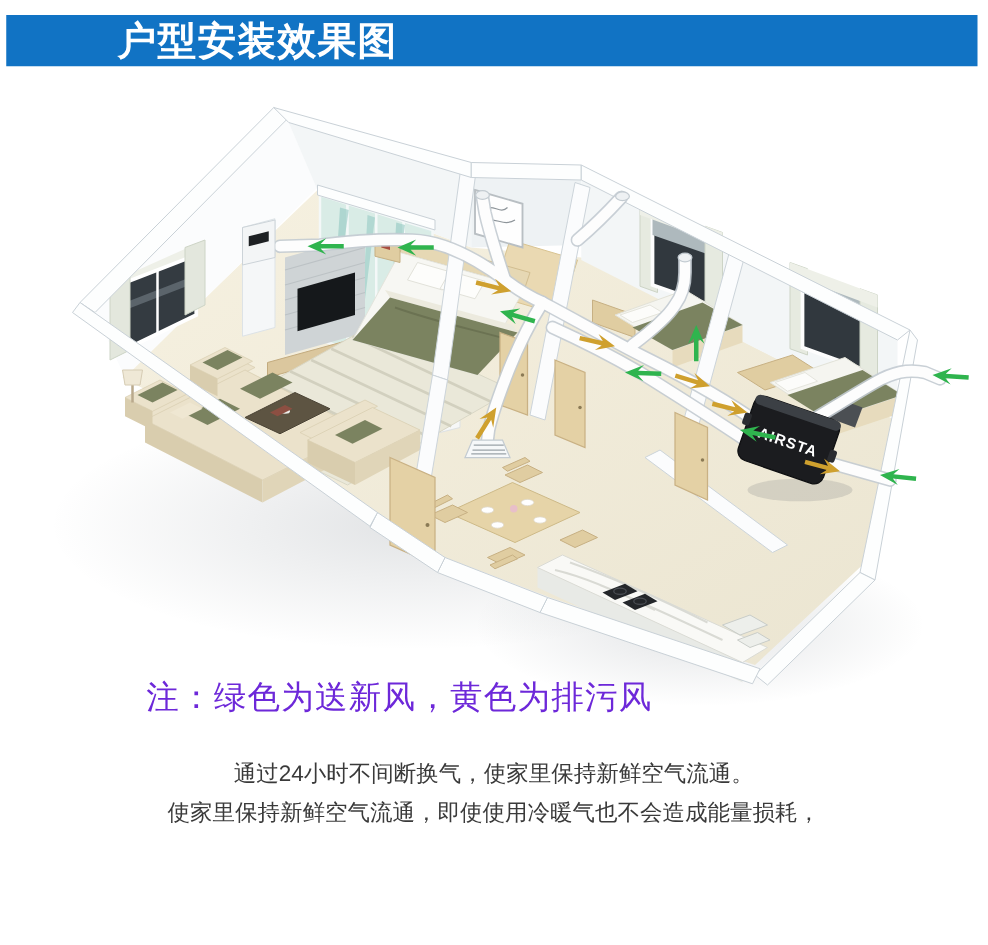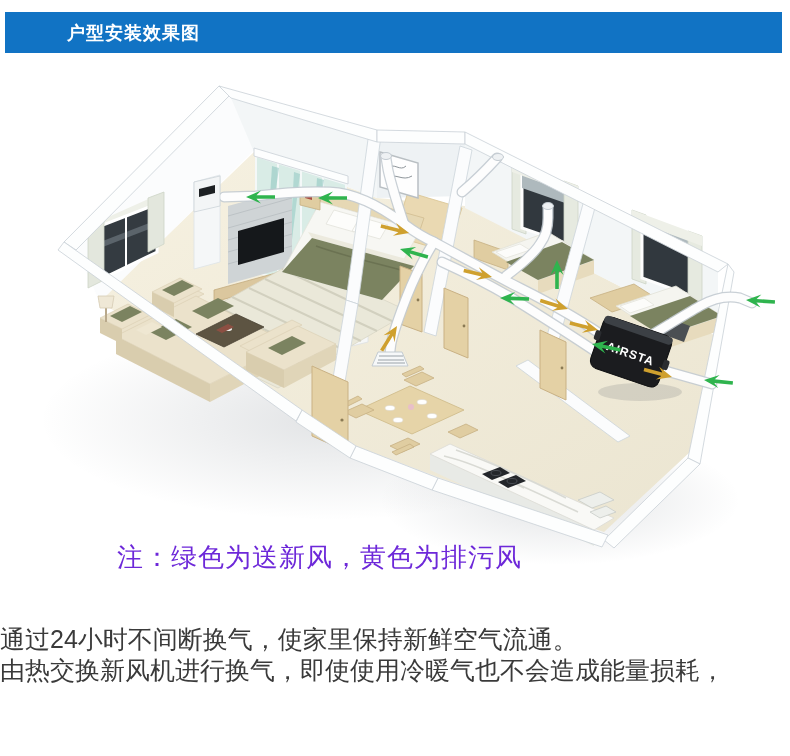--- a/index.html
+++ b/index.html
@@ -1,24 +1,24 @@
 <!DOCTYPE html>
 <html><head>
 <meta charset="utf-8">
 <style>
   html,body{margin:0;padding:0;background:#ffffff;}
   .page{position:relative;width:790px;height:756px;background:#ffffff;overflow:hidden;
         font-family:"Liberation Sans","DejaVu Sans",sans-serif;}
   .banner{position:absolute;left:5px;top:12px;width:777px;height:41px;background:#1173c4;
           display:flex;align-items:center;}
-  .banner-title{color:#ffffff;font-size:18px;font-weight:bold;padding-left:62px;letter-spacing:1px;}
+  .banner-title{color:#ffffff;font-size:31px;font-weight:bold;padding-left:62px;letter-spacing:1px;margin-left:27px;}
   .plan{position:absolute;left:0;top:0;}
   .note{position:absolute;left:117px;top:540px;font-size:26px;color:#6d28d9;letter-spacing:1px;}
-  .desc{position:absolute;left:0;top:624px;width:790px;
-        font-size:25px;line-height:31px;color:#3a3a3a;}
+  .desc{position:absolute;left:0;top:604px;width:790px;text-align:center;
+        font-size:18px;line-height:31px;color:#3a3a3a;}
   .wband{fill:#fdfefe;stroke:#c9d1d7;stroke-width:0.8;}
   .iband{fill:#fbfcfd;stroke:#ccd4da;stroke-width:0.8;}
   .wood{fill:#e0cda1;stroke:#c7b083;stroke-width:0.8;}
   .beige{fill:#ebe2cb;stroke:#d8cdb0;stroke-width:0.6;}
   .beige-dk{fill:#d9cdae;}
   .olive{fill:#7b8360;}
   .duct-under{fill:none;stroke:#c3cbd1;stroke-width:11;stroke-linecap:round;stroke-linejoin:round;opacity:0.9;}
   .duct-over{fill:none;stroke:#fdfdfd;stroke-width:8.5;stroke-linecap:round;stroke-linejoin:round;}
   .arr-g{fill:#2fb44e;}
   .arr-y{fill:#cfa02e;}
@@ -284,16 +284,16 @@
       <use href="#arw" class="arr-y" transform="translate(397,326) rotate(-58)"></use>
       <use href="#arw" class="arr-y" transform="translate(672,377) rotate(15)"></use>
       <use href="#arw" class="arr-y" transform="translate(598,330) rotate(14)"></use>
     </g>
   </svg>
 
   <div class="note">注：绿色为送新风，黄色为排污风</div>
 
   <div class="desc">
     <div>通过24小时不间断换气，使家里保持新鲜空气流通。</div>
-    <div>由热交换新风机进行换气，即使使用冷暖气也不会造成能量损耗，</div>
+    <div>使家里保持新鲜空气流通，即使使用冷暖气也不会造成能量损耗，</div>
   </div>
 
 </div>
 
 </body></html>

